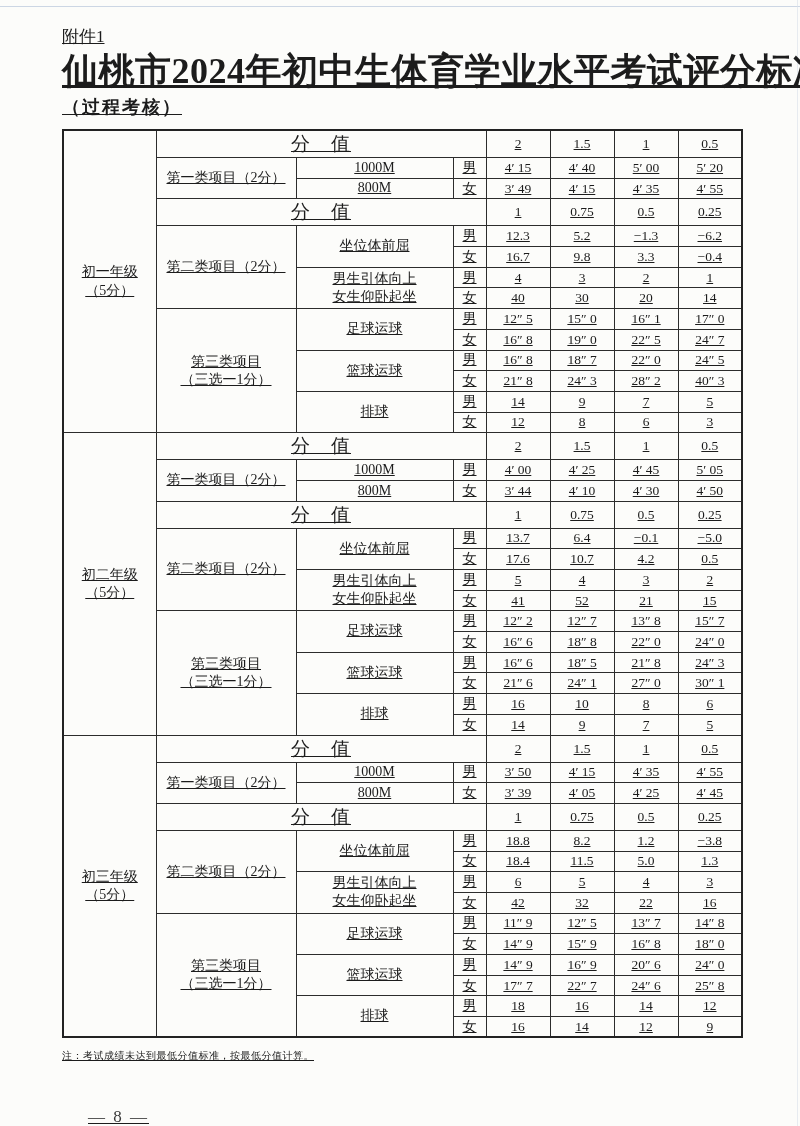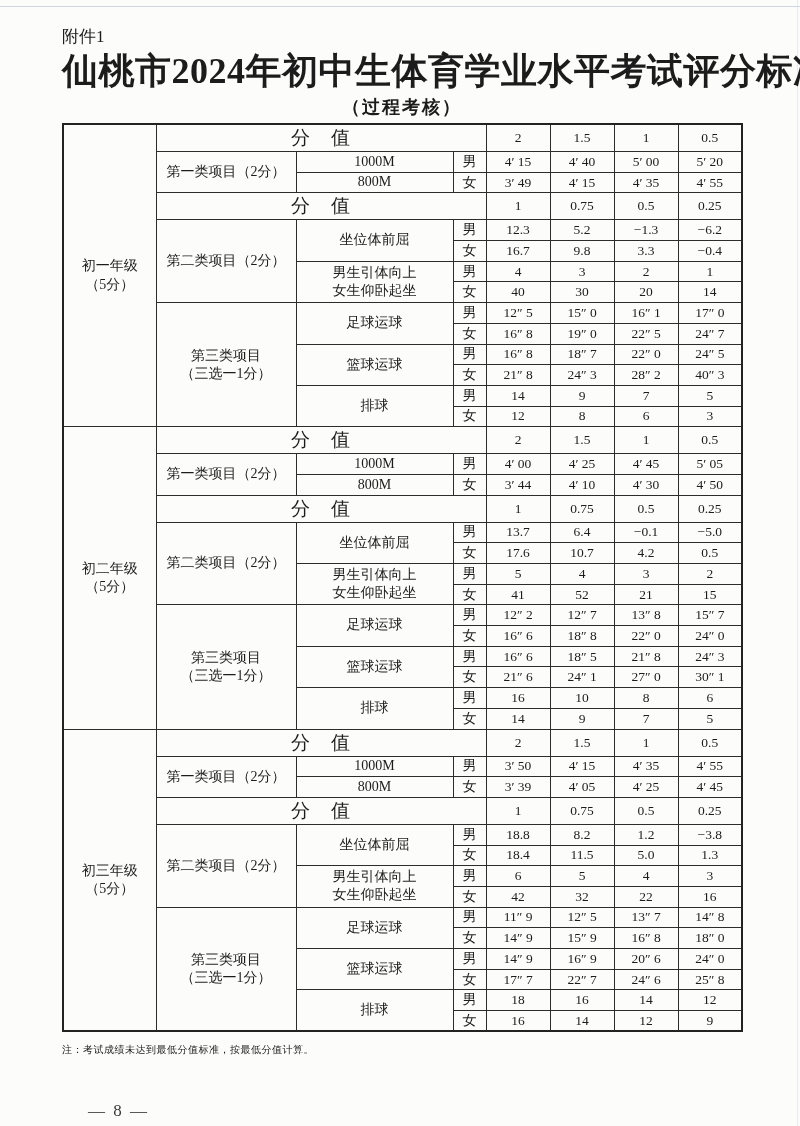--- a/index.html
+++ b/index.html
@@ -5,27 +5,27 @@
   * { box-sizing: border-box; }
   html, body { margin: 0; padding: 0; }
   body {
     width: 800px; height: 1126px; position: relative; overflow: hidden;
     background: #fcfcfa;
     color: #1c1c1c;
     font-family: "Liberation Serif", "DejaVu Serif", serif;
   }
   .scan-edge-top { position: absolute; top: 6px; left: 0; width: 800px; height: 1px; background: #c3cfdf; opacity: .85; }
   .scan-edge-right { position: absolute; top: 0; right: 2px; width: 1px; height: 1126px; background: #d8dfe9; opacity: .6; }
-  .content { position: absolute; left: 62px; top: 26px; width: 680px; }
+  .content { position: absolute; left: 62px; top: 26px; width: 680px; text-decoration: underline; }
   .attachment { font-size: 17px; line-height: 22px; }
   .title {
     font-size: 36px; font-weight: bold; text-align: center;
     margin: 5px 0 6px 0; letter-spacing: 0.5px; line-height: 36px; white-space: nowrap;
   }
-  .subtitle { font-size: 18px; font-weight: bold; text-align: center; letter-spacing: 2px; line-height: 24px; margin-bottom: 4px; }
+  .subtitle { font-size: 18px; font-weight: bold; text-align: left; letter-spacing: 2px; line-height: 24px; margin-bottom: 10px; }
   table.score-table {
     border-collapse: collapse; table-layout: fixed; width: 679px;
     border: 2px solid #222;
   }
   .score-table td {
     border: 1px solid #2c2c2c; text-align: center; vertical-align: middle;
     padding: 0; overflow: hidden; height: 20.7px;
   }
   .score-table tr { height: 20.7px; }
   td.grade, td.cat, td.event { font-size: 14px; white-space: pre-line; line-height: 1.3; }

